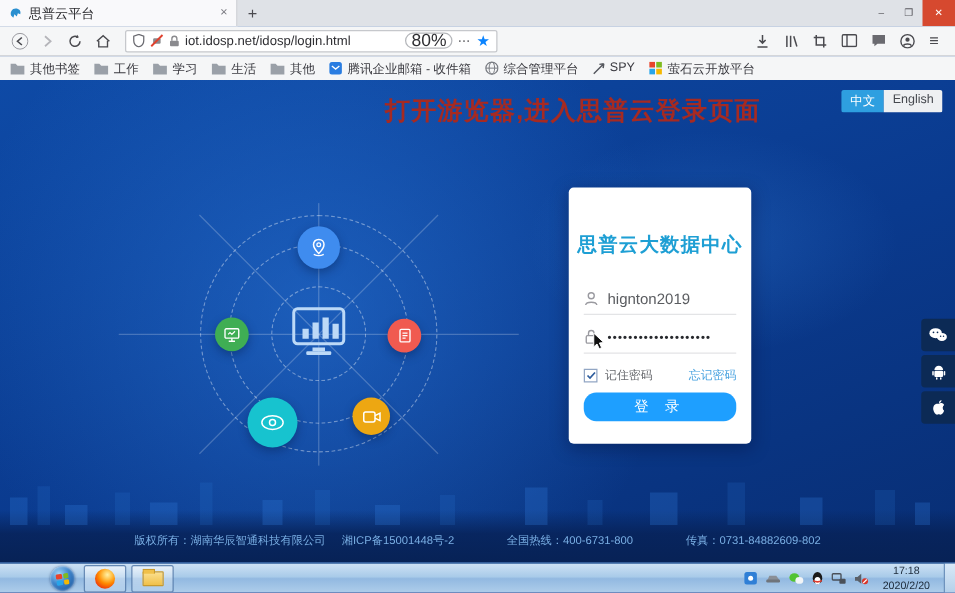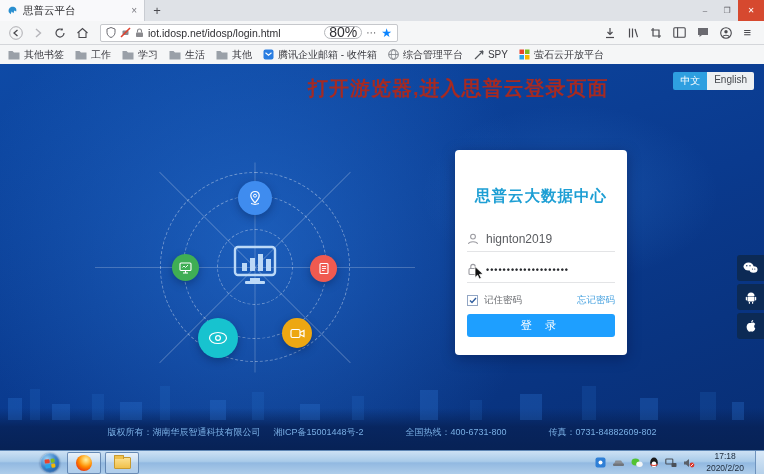--- a/index.html
+++ b/index.html
@@ -1,21 +1,21 @@
 <!DOCTYPE html>
 <html><head>
 <meta charset="utf-8">
 <style>
   * { margin:0; padding:0; box-sizing:border-box; }
   html,body { width:764px; height:474px; font-family:"Liberation Sans",sans-serif; }
   .screen { position:relative; width:764px; height:474px; overflow:hidden; background:#0a3a8e; }
 
   
   .tabbar { position:absolute; left:0; top:0; width:764px; height:21px; background:#dfe2e7; display:flex; align-items:stretch; }
-  .tab { width:145px; background:#f9f9fb; border-right:1px solid #c9ccd2; display:flex; align-items:center; gap:5px; padding:0 7px; font-size:10.5px; color:#2a2a2e; }
+  .tab { width:190px; background:#f9f9fb; border-right:1px solid #c9ccd2; display:flex; align-items:center; gap:5px; padding:0 7px; font-size:10.5px; color:#2a2a2e; }
   .tab .ttl { flex:1; overflow:hidden; white-space:nowrap; }
   .tab .cl { color:#7a7a80; font-size:10px; }
   .newtab { width:24px; display:flex; align-items:center; justify-content:center; color:#4a4a4f; font-size:13px; }
   .winctl { margin-left:auto; display:flex; height:100%; }
   .wc { width:22px; display:flex; align-items:center; justify-content:center; font-size:8px; color:#5a5a60; }
   .wc.close { background:#d6492f; color:#fff; width:26px; }
 
   .navbar { position:absolute; left:0; top:21px; width:764px; height:24px; background:#f5f6f7; border-bottom:1px solid #d4d6da; display:flex; align-items:center; padding:0 5px; }
   .navbtn { width:22px; height:20px; display:flex; align-items:center; justify-content:center; }
   .urlbar { width:298px; height:18px; margin-left:7px; background:#fff; border:1px solid #c6c8cc; border-radius:2px; display:flex; align-items:center; gap:4px; padding:0 5px; }
@@ -44,32 +44,32 @@
   .lang .zh { background:#2e9fe0; color:#fff; padding:2px 7px; }
   .lang .en { background:#eef0f2; color:#45484e; padding:2px 7px; }
 
   
   .orb-c { position:absolute; border:1px dashed rgba(255,255,255,.38); border-radius:50%; }
   .orb-line { position:absolute; height:1px; background:rgba(255,255,255,.22); }
   .bubble { position:absolute; border-radius:50%; display:flex; align-items:center; justify-content:center; box-shadow:0 3px 8px rgba(0,20,60,.35); }
   .center-ico { position:absolute; left:233px; top:181px; }
 
   
-  .card { position:absolute; left:455px; top:86px; width:172px; height:205px; background:#fff; border-radius:4px; box-shadow:0 3px 14px rgba(0,10,40,.35); }
+  .card { position:absolute; left:455px; top:86px; width:146px; height:205px; background:#fff; border-radius:4px; box-shadow:0 3px 14px rgba(0,10,40,.35); }
   .card .title { position:absolute; left:0; right:0; top:36px; text-align:center; font-size:15.5px; font-weight:bold; color:#1e9fd4; letter-spacing:1px; }
   .field { position:absolute; left:12px; right:12px; height:26px; border-bottom:1px solid #e3e4e6; display:flex; align-items:center; gap:7px; }
   .f-user { top:76px; } .f-pass { top:107px; }
   .uval { font-size:12px; color:#5a5c60; }
   .pval { font-size:9px; color:#26282c; letter-spacing:1px; font-weight:bold; white-space:nowrap; overflow:hidden; }
   .cursor { position:absolute; left:7px; top:9px; z-index:5; }
   .opts { position:absolute; left:12px; right:12px; top:142px; height:16px; display:flex; align-items:center; gap:6px; }
   .cbx { width:11px; height:11px; border:1px solid #92a6c4; background:#fff; display:flex; align-items:center; justify-content:center; }
   .remember { font-size:9.5px; color:#6a6c70; }
   .forgot { margin-left:auto; font-size:9.5px; color:#4aa3e0; }
-  .loginbtn { position:absolute; left:12px; right:12px; top:164px; height:23px; background:#1e9fff; border-radius:3px; display:flex; align-items:center; justify-content:center; color:#fff; font-size:11.5px; letter-spacing:5px; }
+  .loginbtn { position:absolute; left:12px; right:12px; top:164px; height:23px; background:#1e9fff; border-radius:10px; display:flex; align-items:center; justify-content:center; color:#fff; font-size:11.5px; letter-spacing:5px; }
 
   
   .sidefloat { position:absolute; right:0; top:191px; display:flex; flex-direction:column; gap:3px; }
   .sq { width:27px; height:26px; background:#0c2a55; border-radius:3px 0 0 3px; display:flex; align-items:center; justify-content:center; }
 
   
   .band { position:absolute; left:0; right:0; bottom:0; height:42px; background:linear-gradient(180deg, rgba(7,36,92,0) 0%, rgba(7,34,88,.85) 45%, #072256 100%); }
   .skyline { position:absolute; left:0; right:0; bottom:30px; height:44px; }
   .bld { position:absolute; bottom:0; background:rgba(46,120,215,.30); display:block; }
   .bld.b { background:rgba(46,120,215,.18); }

